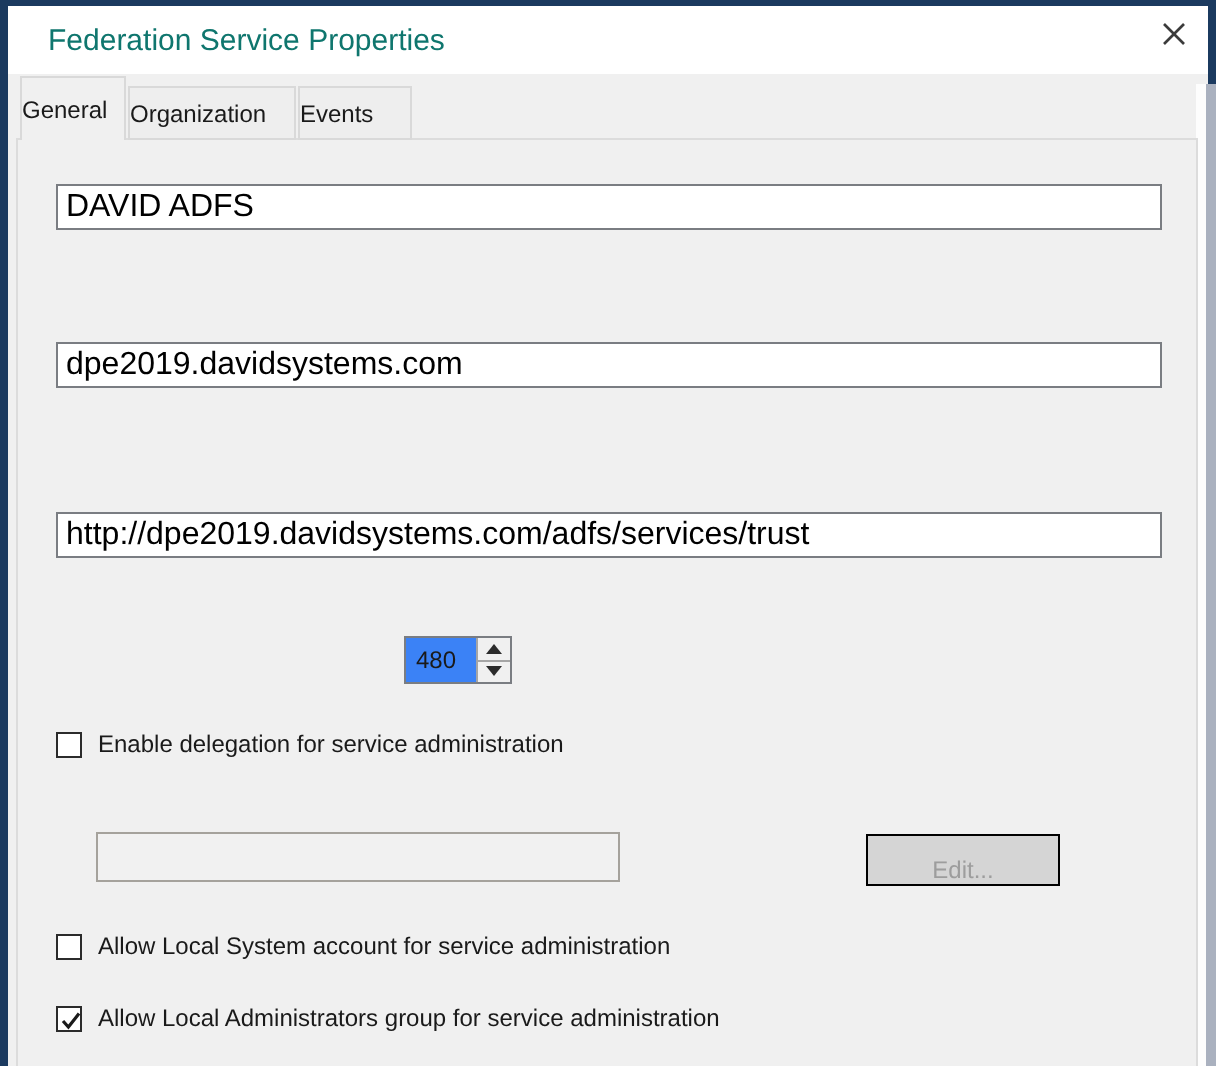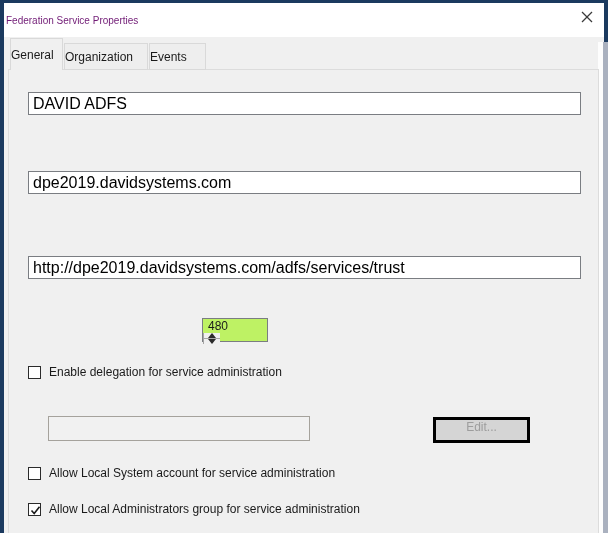--- a/index.html
+++ b/index.html
@@ -17,21 +17,21 @@
   .edge-left  { position: absolute; left: 0; top: 0; width: 4px; height: 533px; background: #1b3a5f; }
   .edge-top   { position: absolute; left: 0; top: 0; width: 608px; height: 3px; background: #1b3a5f; }
   .edge-right-top { position: absolute; left: 604px; top: 0; width: 4px; height: 42px; background: #1b3a5f; }
   .edge-right-white { position: absolute; left: 598px; top: 42px; width: 5px; height: 491px; background: #fdfdfd; }
   .edge-right-gray  { position: absolute; left: 603px; top: 42px; width: 5px; height: 491px; background: #aab1bf; }
 
   .titlebar {
     position: absolute; left: 4px; top: 3px; width: 600px; height: 34px;
     background: #ffffff; display: flex; align-items: center;
   }
-  .title { padding-left: 2px; font-size: 10px; color: #701a75; }
+  .title { padding-left: 20px; font-size: 15px; color: #0f766e; }
   .close-btn {
     position: absolute; right: 8px; top: 6px; width: 26px; height: 22px;
     display: flex; align-items: center; justify-content: center; cursor: default;
   }
 
   
   .tab {
     position: absolute; background: #f0f0f0;
     border: 1px solid #d9d9d9; border-bottom: none;
     display: flex; align-items: center; 
@@ -51,22 +51,22 @@
   .example { position: absolute; white-space: nowrap; color: #1a1a1a; }
 
   .textbox {
     position: absolute; left: 28px; width: 553px; height: 23px;
     background: #ffffff; border: 1px solid #7a7d82;
     font-family: "Liberation Sans", sans-serif; font-size: 16px; color: #000;
     padding: 0 4px; z-index: 2;
   }
 
   .spinner {
-    position: absolute; left: 202px; top: 318px; width: 66px; height: 24px;
-    border: 1px solid #7a7d82; background: #bef264; display: flex; z-index: 2; flex-direction: column;
+    position: absolute; left: 202px; top: 318px; width: 54px; height: 24px;
+    border: 1px solid #7a7d82; background: #3b82f6; display: flex; z-index: 2;
   }
   .spin-value { flex: 1; display: flex; align-items: center; padding-left: 5px; font-size: 12px; }
   .spin-btns { width: 17px; border-left: 1px solid #a5a5a5; display: flex; flex-direction: column; }
   .spin-btn {
     flex: 1; background: #f0f0f0; display: flex; align-items: center; justify-content: center;
   }
   .spin-btn.up { border-bottom: 1px solid #a5a5a5; }
   .tri-up { width: 0; height: 0; border-left: 4px solid transparent; border-right: 4px solid transparent; border-bottom: 5px solid #2b2b2b; }
   .tri-down { width: 0; height: 0; border-left: 4px solid transparent; border-right: 4px solid transparent; border-top: 5px solid #2b2b2b; }
 
@@ -78,22 +78,22 @@
   .checkbox svg { display: none; position: absolute; left: 0; top: 0; }
   .checkbox.checked svg { display: block; }
   .check-label { white-space: nowrap; }
 
   .disabled-box {
     position: absolute; left: 48px; top: 416px; width: 262px; height: 25px;
     background: #f1f1f1; border: 1px solid #a5a29c; z-index: 2;
   }
   .edit-btn {
     position: absolute; left: 433px; top: 417px; width: 97px; height: 26px;
-    background: #d5d5d5; border: 3px solid #000000; color: #9d9d9d;
-    display: flex; align-items: flex-start; justify-content: center; font-size: 12px; z-index: 2;
+    background: #d5d5d5; border: 1px solid #000000; color: #9d9d9d;
+    display: flex; align-items: flex-end; justify-content: center; font-size: 12px; z-index: 2;
   }
 </style>
 </head>
 <body>
 
 <div class="dialog">
 
   <div class="edge-top"></div>
   <div class="edge-right-white"></div>
   <div class="edge-right-gray"></div>

